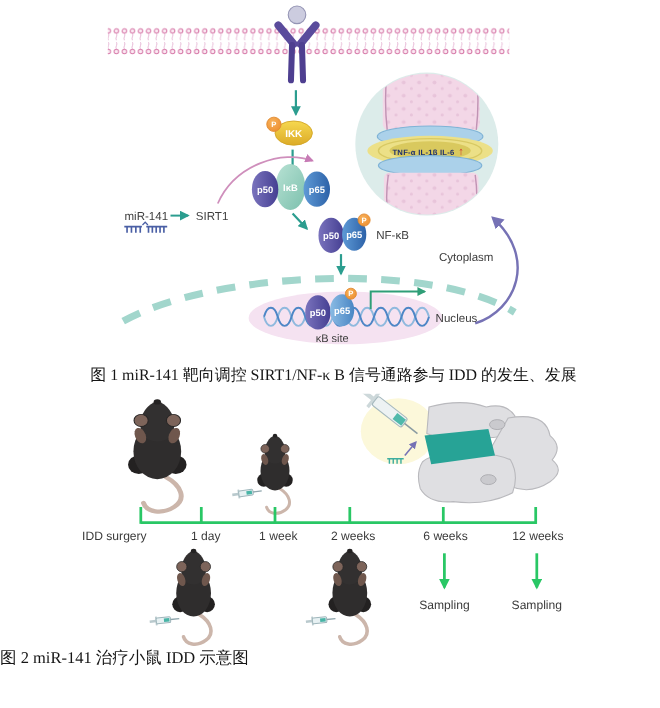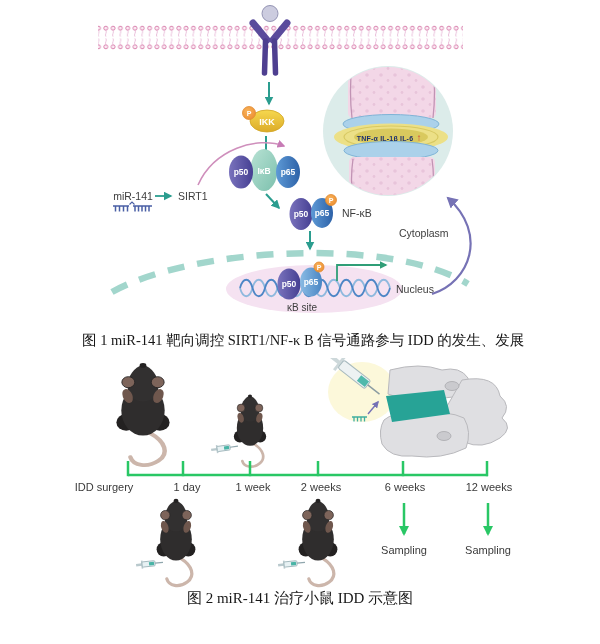--- a/index.html
+++ b/index.html
@@ -4,21 +4,21 @@
 <style>
   html,body{margin:0;padding:0;}
   .page{position:relative;width:600px;height:644px;background:#ffffff;overflow:hidden;
         font-family:"Liberation Sans","DejaVu Sans",sans-serif;}
   .figsvg{position:absolute;left:0;}
   .fig1{top:0;}
   .fig2{top:358px;}
   .caption{position:absolute;font-family:"Liberation Serif","DejaVu Serif",serif;
            color:#161616;white-space:nowrap;}
   .caption1{top:331px;left:36px;font-size:14.5px;margin-left:46px;}
-  .caption2{top:589px;left:0;right:0;text-align:center;font-size:15px;}
+  .caption2{top:589px;left:0;right:0;text-align:left;font-size:15px;}
   .flab{font-family:"Liberation Sans","DejaVu Sans",sans-serif;font-size:10.5px;fill:#3d3d3d;}
   .flab-m{text-anchor:middle;}
   .plab{font-family:"Liberation Sans","DejaVu Sans",sans-serif;font-size:8.5px;font-weight:bold;
         fill:#ffffff;text-anchor:middle;}
   .plab-s{font-family:"Liberation Sans","DejaVu Sans",sans-serif;font-size:7px;font-weight:bold;
         fill:#ffffff;text-anchor:middle;}
   .cyto{font-family:"Liberation Sans","DejaVu Sans",sans-serif;font-size:7px;font-weight:bold;
         fill:#1c2f6e;text-anchor:middle;letter-spacing:0.2px;}
   .cyto-up{font-family:"Liberation Sans","DejaVu Sans",sans-serif;font-size:10px;font-weight:bold;
         fill:#d43030;text-anchor:middle;}

